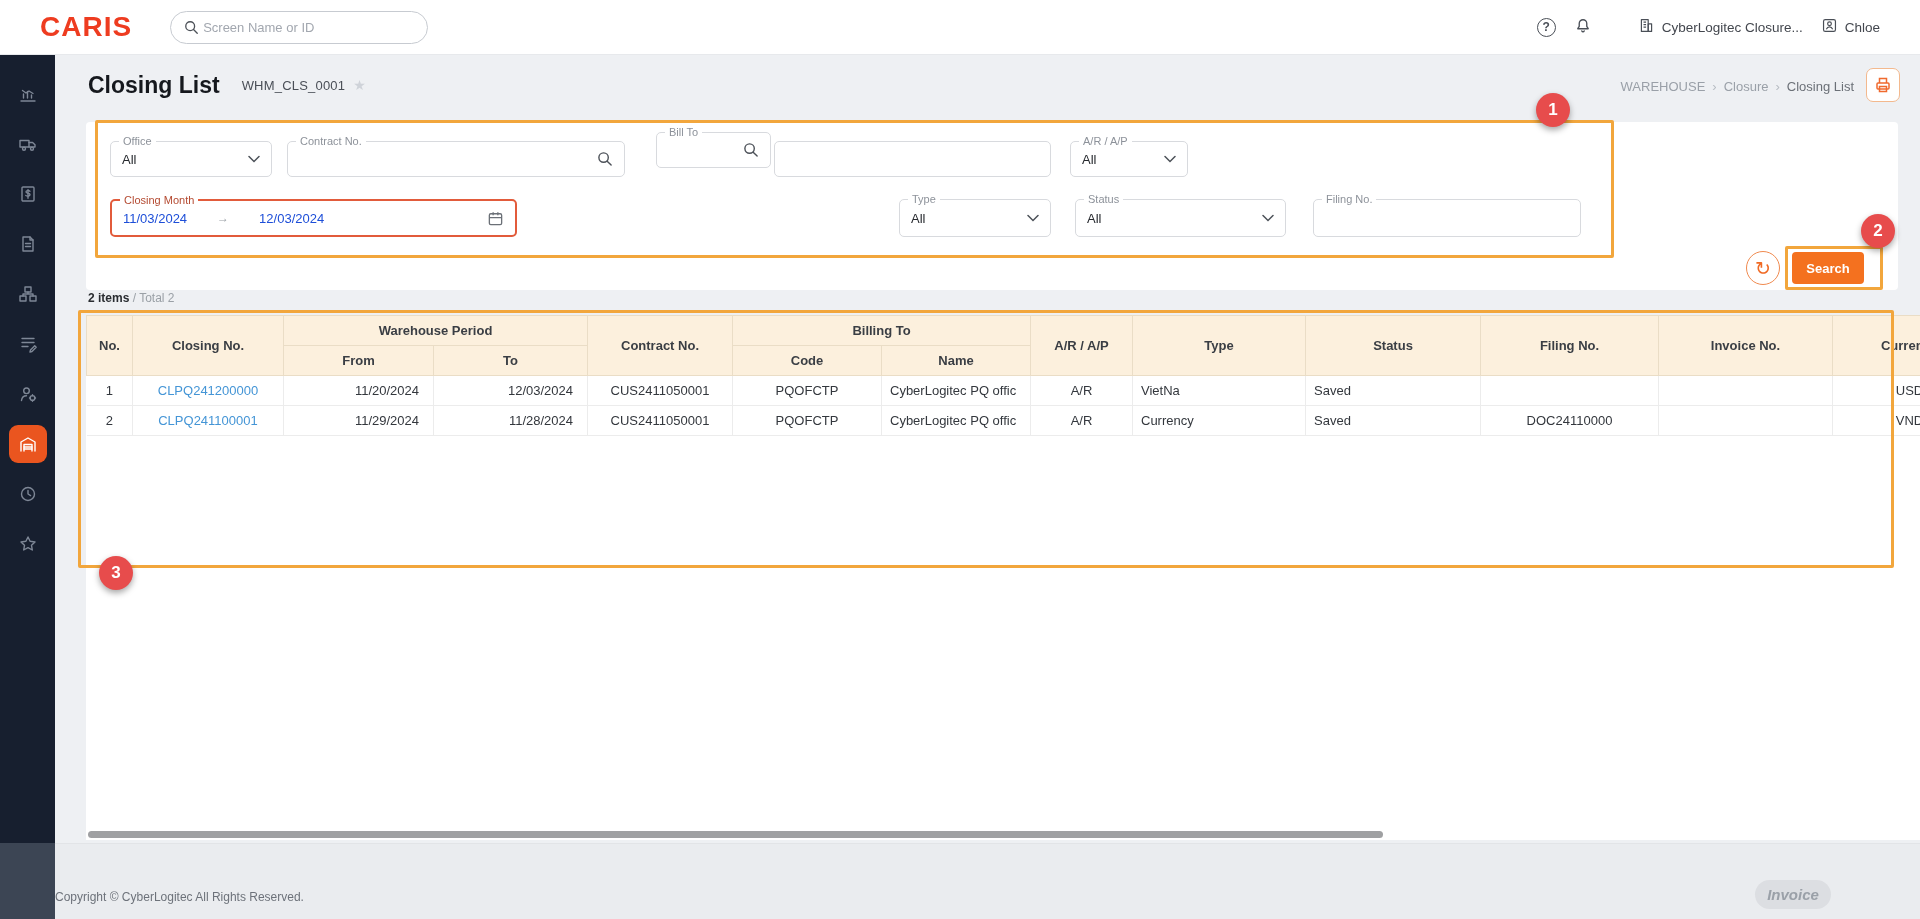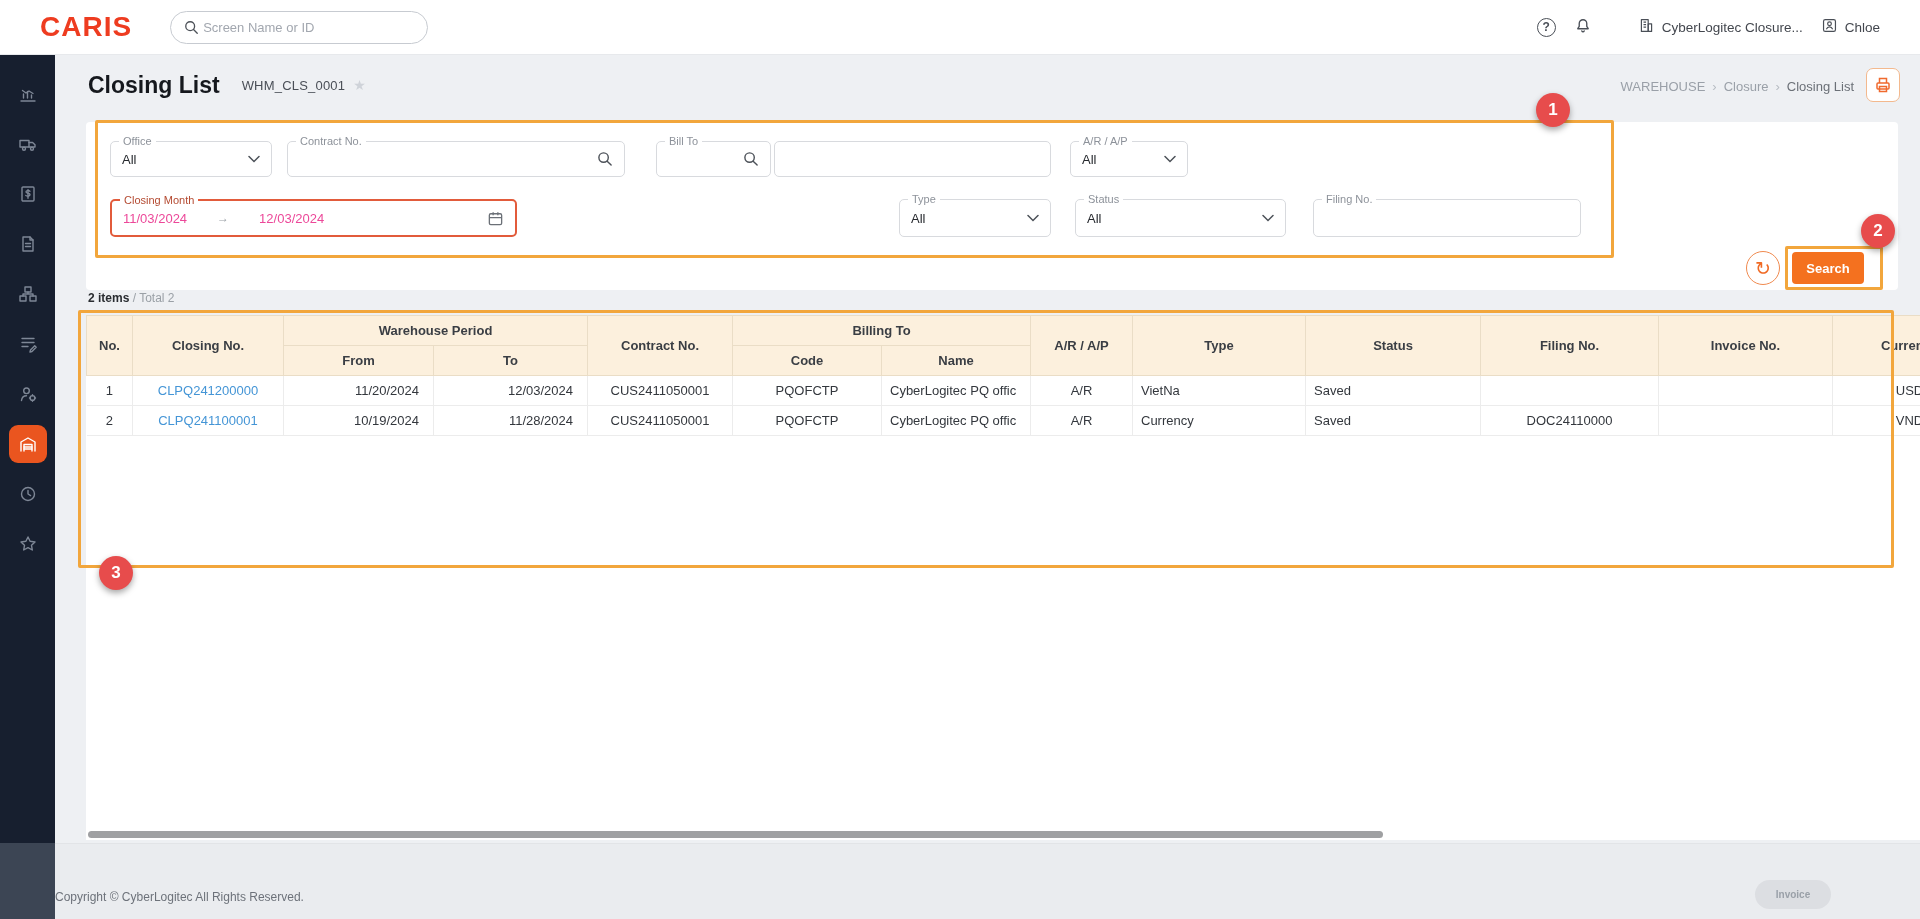--- a/index.html
+++ b/index.html
@@ -52,26 +52,26 @@
   .field .flabel { position:absolute; top:-7px; left:8px; font-size:11px; line-height:13px;
                    color:#8d929a; background:#fff; padding:0 4px; white-space:nowrap; }
   .field .finput { border:none; outline:none; flex:1; min-width:0; font-size:13px;
                    font-family:"Liberation Sans",sans-serif; background:transparent; color:#26292e; }
   .field .chev { margin-left:auto; display:flex; }
   .field .chev svg, .mag svg { stroke:#4c5158; fill:none; stroke-width:1.5; stroke-linecap:round; }
   .mag { margin-left:auto; display:flex; }
   .row2 { height:38px; }
   .f-office { left:24px; top:19px; width:162px; }
   .f-contract { left:201px; top:19px; width:338px; }
-  .f-billto { left:570px; top:19px; width:115px; }
+  .f-billto { left:570px; top:10px; width:115px; }
   .f-billto2 { left:688px; top:19px; width:277px; }
   .f-arap { left:984px; top:19px; width:118px; }
   .f-month { left:24px; top:77px; width:407px; border:2px solid #e25b3b; }
   .f-month .flabel { color:#b44a31; }
-  .f-month .date { font-size:13px; color:#ec4899; }
+  .f-month .date { font-size:13px; color:#1d4ed8; }
   .f-month .arrow { color:#9aa0a6; font-size:12px; margin:0 30px; }
   .f-month .cal { margin-left:auto; display:flex; }
   .f-month .cal svg { stroke:#6b7077; fill:none; stroke-width:1.4; }
   .f-warehouse { left:456px; top:77px; width:320px; background:#fcf0dc; }
   .f-type { left:813px; top:77px; width:152px; }
   .f-status { left:989px; top:77px; width:211px; }
   .f-filing { left:1227px; top:77px; width:268px; }
   .req { color:#e03c2f; margin-left:2px; }
 
   
@@ -109,22 +109,22 @@
                box-shadow:0 3px 6px rgba(0,0,0,.35); z-index:61; }
   .badge1 { left:1536px; top:93px; }
   .badge2 { left:1861px; top:214px; }
   .badge3 { left:99px; top:556px; }
 
   
   .footer { position:absolute; left:0; top:843px; width:1920px; height:76px; background:#eaecef;
             border-top:1px solid #e2e4e7; z-index:30; }
   .copyright { position:absolute; left:55px; top:46px; width:1865px; text-align:left; font-size:12px; color:#6d727a; }
   .invoice-btn { position:absolute; left:1755px; top:36px; width:76px; height:29px; border:none; border-radius:15px;
-                 background:#dcdee2; color:#9aa0a8; font-size:10px; font-weight:700;
-                 font-family:"Liberation Sans",sans-serif; }
+                 background:#dcdee2; color:#9aa0a8; font-size:15px; font-weight:700;
+                 font-family:"Liberation Sans",sans-serif;font-style:italic; }
 </style>
 </head>
 <body>
 
 <div class="topbar">
   <div class="logo">CARIS</div>
   <div class="global-search">
     <span class="mag">
       <svg width="15" height="15" viewBox="0 0 17 17">
           <circle cx="7" cy="7" r="5"></circle>
@@ -404,21 +404,21 @@
     <td class="c-center">A/R</td>
     <td class="c-left">VietNa</td>
     <td class="c-left">Saved</td>
     <td class="c-center"></td>
     <td class="c-center"></td>
     <td class="c-center">USD</td>
   </tr>
         <tr>
     <td class="c-center">2</td>
     <td class="c-center"><span class="link">CLPQ241100001</span></td>
-    <td class="c-right">10/19/2024</td>
+    <td class="c-right">11/29/2024</td>
     <td class="c-right">11/28/2024</td>
     <td class="c-center">CUS2411050001</td>
     <td class="c-center">PQOFCTP</td>
     <td class="c-left">CyberLogitec PQ offic</td>
     <td class="c-center">A/R</td>
     <td class="c-left">Currency</td>
     <td class="c-left">Saved</td>
     <td class="c-center">DOC24110000</td>
     <td class="c-center"></td>
     <td class="c-center">VND</td>

